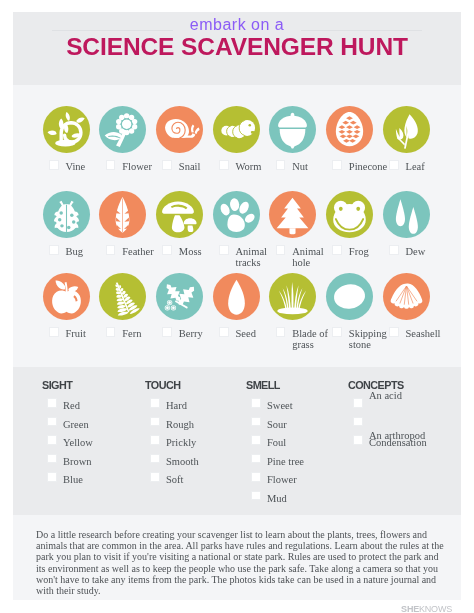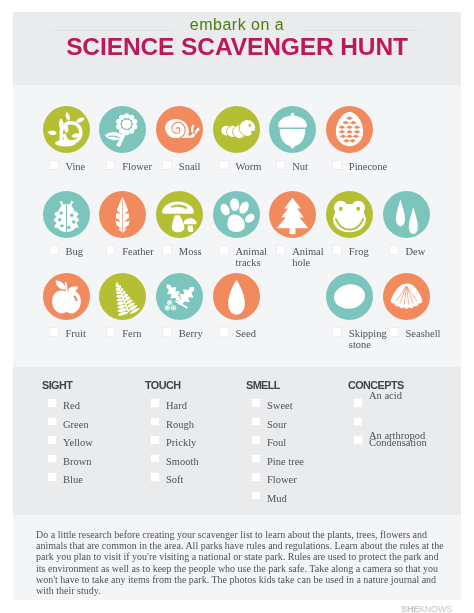--- a/index.html
+++ b/index.html
@@ -1,20 +1,20 @@
 <!DOCTYPE html>
 <html><head>
 <meta charset="utf-8">
 <title>Science Scavenger Hunt</title>
 <style>
   html,body{margin:0;padding:0;background:#fff;}
   body{width:474px;height:613px;font-family:"Liberation Sans",sans-serif;overflow:hidden;-webkit-font-smoothing:antialiased;}
   .sheet{position:absolute;left:13px;top:12px;width:448px;height:588px;background:#f4f5f7;}
   .header{position:absolute;left:0;top:0;width:448px;height:73px;background:#eaebed;}
-  .eyebrow{position:absolute;left:0;right:0;top:5px;height:16px;line-height:16px;text-align:center;font-size:16px;color:#4d7c0f;letter-spacing:.5px;}
+  .eyebrow{position:absolute;left:0;right:0;top:5px;height:16px;line-height:16px;text-align:center;font-size:16px;color:#8b5cf6;letter-spacing:.5px;}
   .rule{position:absolute;top:18px;height:1px;background:#dfe1e4;}
   .rule-l{left:39px;width:121px;}
   .rule-r{right:39px;width:121px;}
   .title{position:absolute;left:0;right:0;top:23px;text-align:center;font-weight:bold;font-size:24.5px;color:#be185d;letter-spacing:-0.1px;line-height:24.5px;}
 
   .hunt{position:absolute;left:0;top:73px;width:448px;height:268px;}
   .hrow{position:absolute;left:0;width:448px;height:47px;}
   .cell{position:absolute;top:0;width:47px;height:47px;}
   .circ{position:absolute;left:0;top:0;width:47px;height:47px;border-radius:50%;}
   .circ svg{position:absolute;left:0;top:0;width:47px;height:47px;}
@@ -151,20 +151,32 @@
 <path d="M50 63 L59 68 L50 73 L41 68 Z"></path>
 <path d="M67 63 L76 68 L67 73 L58 68 Z"></path>
 <path d="M42 75 L51 80 L42 85 L33 80 Z"></path>
 <path d="M58 75 L67 80 L58 85 L49 80 Z"></path>
 </g>
 </svg>
   </div>
   <span class="cb"></span>
   <span class="lab">Pinecone</span>
 </div>
+<div class="cell" style="left:369.5px">
+  <div class="circ" style="background:#b5bf33">
+    <svg viewBox="-12 -12 124 124" fill="#ffffff">
+<path d="M58 10 C75 28 83 46 79 60 C75 72 65 77 55 73 C54 62 52 50 50 40 C50 50 50 62 51 72 C45 65 43 55 45 45 C47 32 52 21 58 10 Z"></path>
+<path d="M31 46 C40 54 44 63 41 71 C38 77 32 78 26 75 C23 66 22 56 22 48 C25 56 28 63 32 70 C31 61 31 53 31 46 Z"></path>
+<path d="M56 40 L60 42 L48 101 L43.5 100 Z"></path>
+<path d="M45 93 L45.5 87 L29 71 L26.5 74 Z"></path>
+</svg>
+  </div>
+  <span class="cb"></span>
+  <span class="lab">Leaf</span>
+</div>
 </div>
 <div class="hrow" style="top:106px">
 <div class="cell" style="left:29.5px">
   <div class="circ" style="background:#7cc5bd">
     <svg viewBox="-12 -12 124 124" fill="#ffffff">
 <path d="M37 14 C40 20 43 26 45 30 L40 33 C38 27 35 21 31 17 Z"></path>
 <path d="M63 14 C60 20 57 26 55 30 L60 33 C62 27 65 21 69 17 Z"></path>
 <path d="M50 22 C60 22 68 30 72 42 C78 42 82 46 82 52 C80 52 77 53 76 56 C80 58 83 62 83 68 C80 68 77 70 76 73 C80 76 82 80 81 86 C77 84 73 85 71 88 C68 92 60 96 50 96 C40 96 32 92 29 88 C27 85 23 84 19 86 C18 80 20 76 24 73 C23 70 20 68 17 68 C17 62 20 58 24 56 C23 53 20 52 18 52 C18 46 22 42 28 42 C32 30 40 22 50 22 Z"></path>
 <rect x="48.6" y="24" width="2.8" height="72" fill="#7cc5bd"></rect>
 <circle cx="36" cy="46" r="4.6" fill="#7cc5bd"></circle>
@@ -317,20 +329,36 @@
 </div>
 <div class="cell" style="left:199.5px">
   <div class="circ" style="background:#f18a5d">
     <svg viewBox="-12 -12 124 124" fill="#ffffff">
 <path d="M50 6 C63 26 72 50 72 68 C72 87 62 98 50 98 C38 98 28 87 28 68 C28 50 37 26 50 6 Z"></path>
 </svg>
   </div>
   <span class="cb"></span>
   <span class="lab">Seed</span>
 </div>
+<div class="cell" style="left:256.2px">
+  <div class="circ" style="background:#b5bf33">
+    <svg viewBox="-12 -12 124 124" fill="#ffffff">
+<ellipse cx="50" cy="88" rx="40" ry="9"></ellipse>
+<path d="M46 88 C44 62 42 40 34 20 C38 46 40 66 41 88 Z"></path>
+<path d="M54 88 C56 62 58 40 66 20 C62 46 60 66 59 88 Z"></path>
+<path d="M48 88 C47 60 47 36 49 12 C53 36 53 60 52 88 Z"></path>
+<path d="M36 88 C32 66 26 50 14 34 C24 54 30 70 32 88 Z"></path>
+<path d="M64 88 C68 66 74 50 86 34 C76 54 70 70 68 88 Z"></path>
+<path d="M40 88 C38 64 34 44 24 28 C32 50 35 68 36 88 Z"></path>
+<path d="M60 88 C62 64 66 44 76 28 C68 50 65 68 64 88 Z"></path>
+</svg>
+  </div>
+  <span class="cb"></span>
+  <span class="lab">Blade of grass</span>
+</div>
 <div class="cell" style="left:312.8px">
   <div class="circ" style="background:#7cc5bd">
     <svg viewBox="-12 -12 124 124" fill="#ffffff">
 <ellipse cx="50" cy="50" rx="41" ry="32" transform="rotate(-8 50 50)"></ellipse>
 </svg>
   </div>
   <span class="cb"></span>
   <span class="lab">Skipping stone</span>
 </div>
 <div class="cell" style="left:369.5px">

